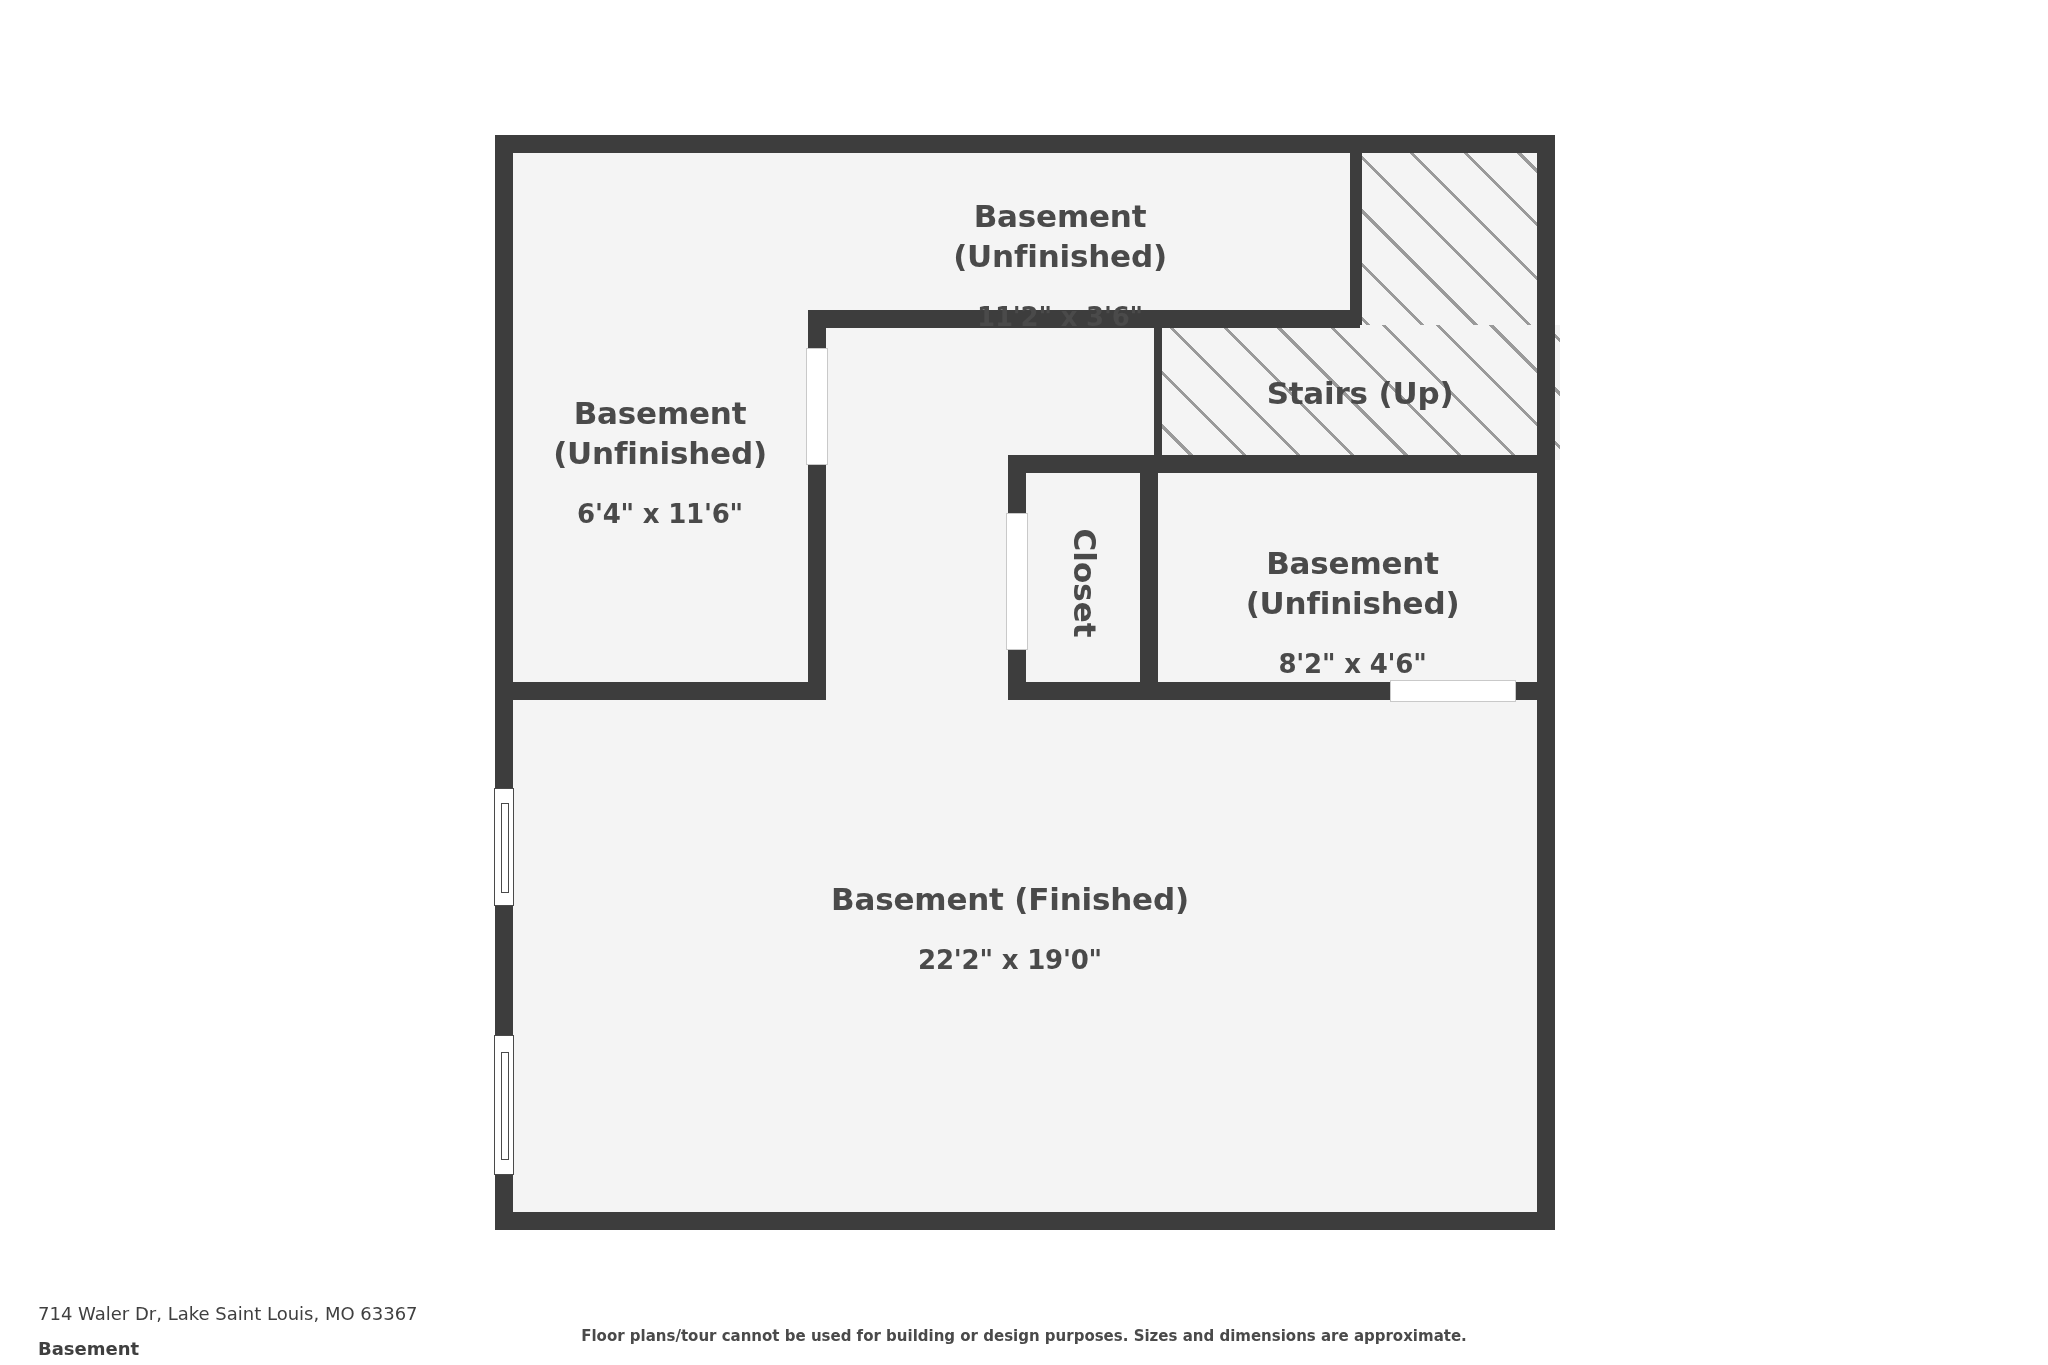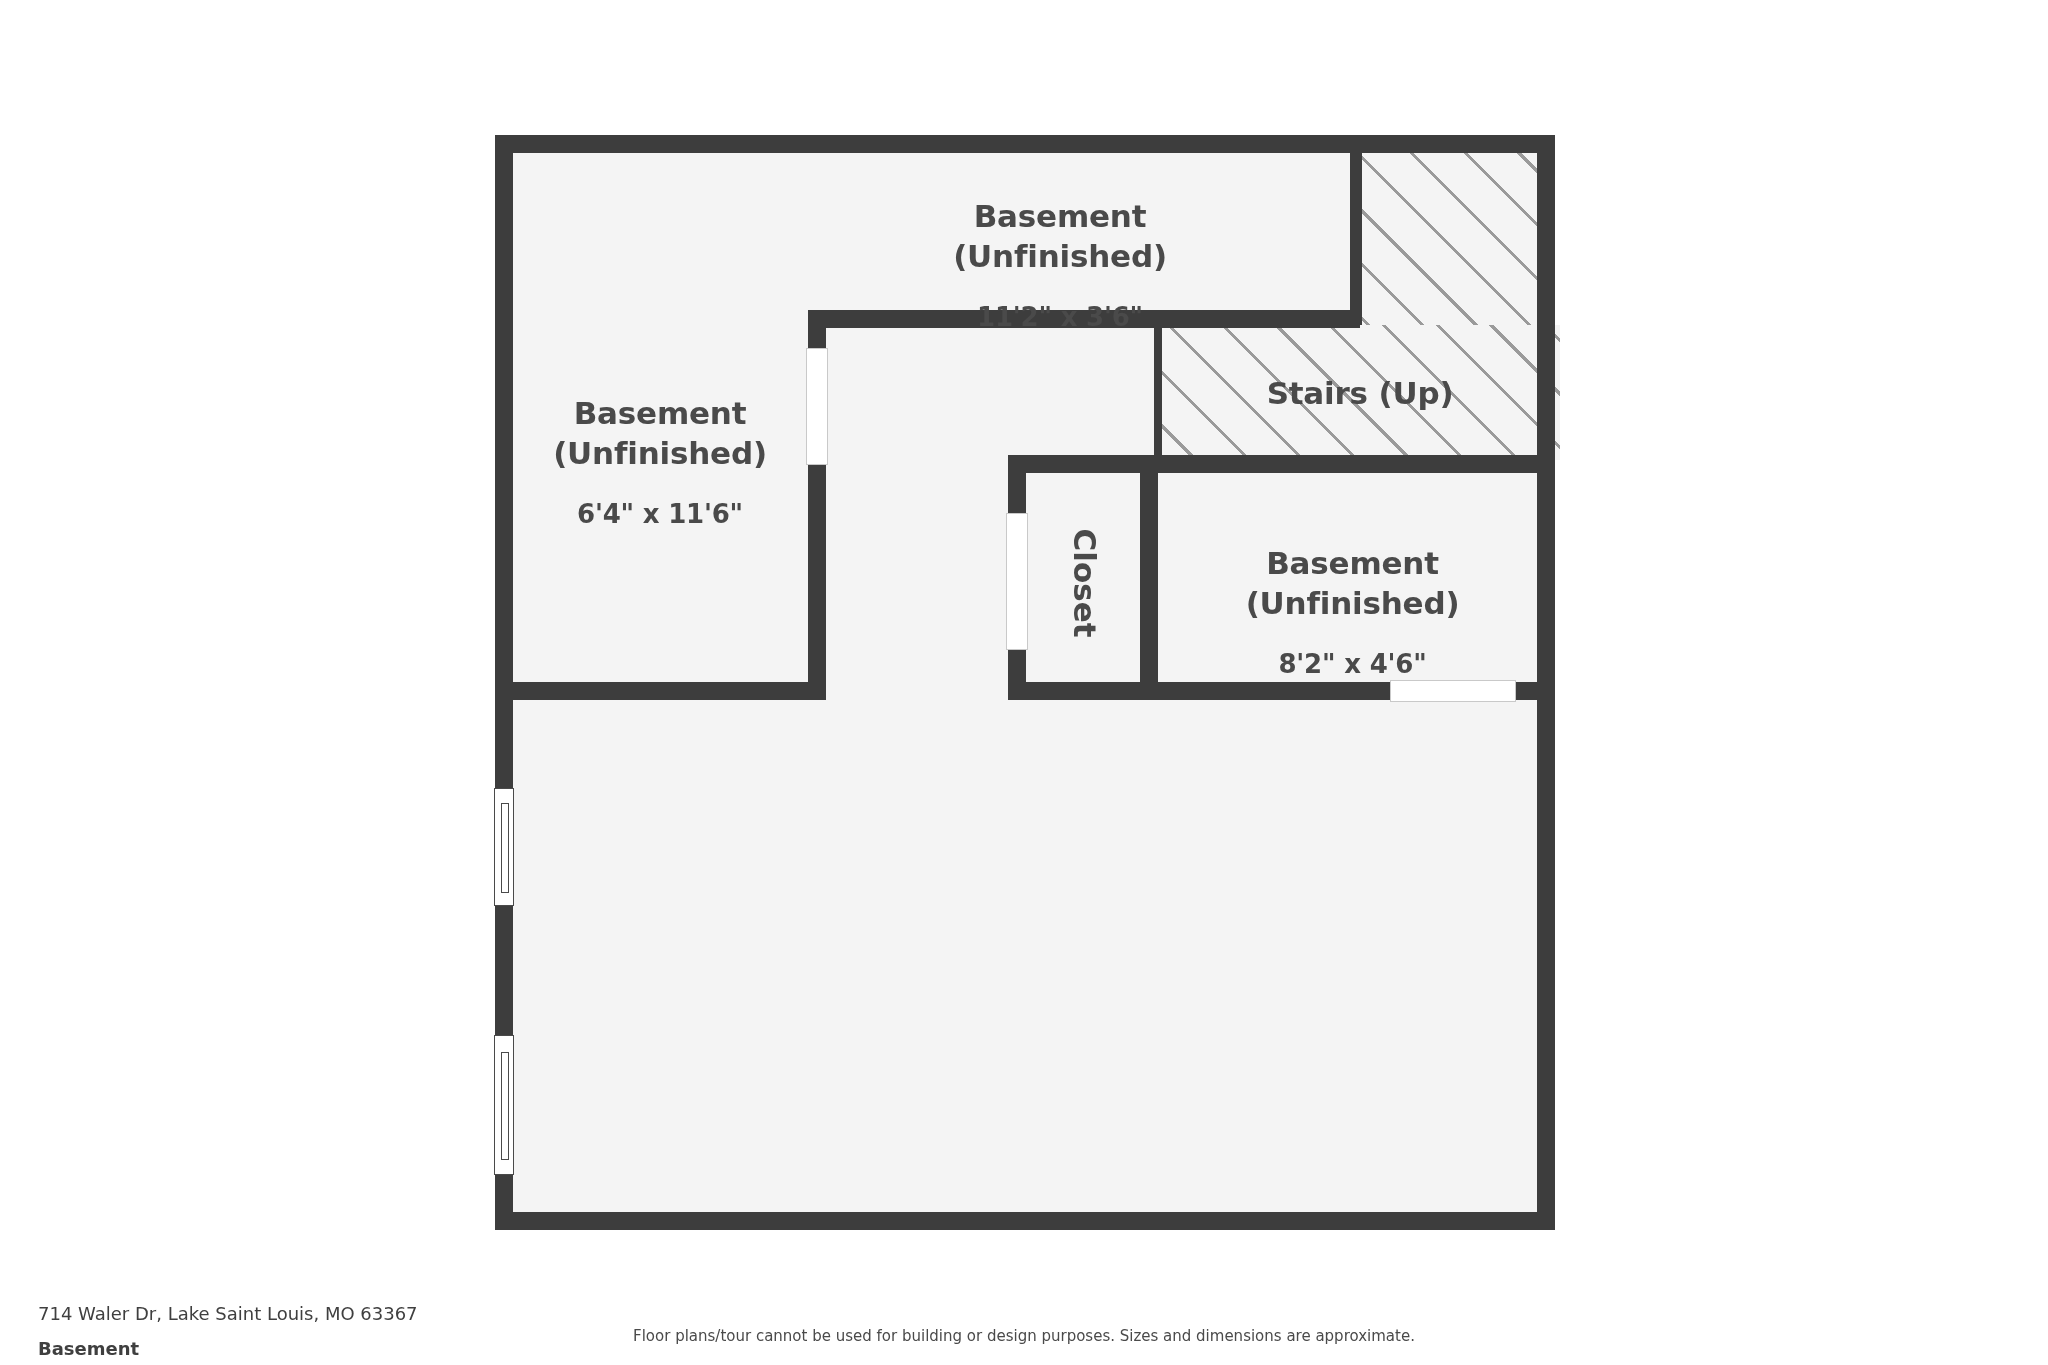--- a/index.html
+++ b/index.html
@@ -120,21 +120,21 @@
     font-weight: bold;
     color: #3f3f3f;
   }
   .footer-disclaimer {
     position: absolute;
     left: 0;
     top: 1327px;
     width: 2048px;
     text-align: center;
     font-size: 15px;
-    font-weight: normal;
+    font-weight: bold;
     color: #4a4a4a;
   }
 </style>
 </head>
 <body>
 
 <div id="floorplan">
 
   <div class="room" style="left:495px; top:135px; width:865px; height:190px;"></div>
 
@@ -214,18 +214,22 @@
   <div class="label-vertical" style="left:1025px; top:565px; width:120px; text-align:center;">
     <span>Closet</span>
   </div>
 
   <div class="label" style="left:1150px; top:522px; width:405px;">
     <span class="name">Basement
 (Unfinished)</span>
     <span class="dims">8'2" x 4'6"</span>
   </div>
 
+  <div class="label" style="left:730px; top:858px; width:560px;">
+    <span class="name">Basement (Finished)</span>
+    <span class="dims">22'2" x 19'0"</span>
+  </div>
 
 </div>
 
 <div class="footer-address">714 Waler Dr, Lake Saint Louis, MO 63367</div>
 <div class="footer-level">Basement</div>
 <div class="footer-disclaimer">Floor plans/tour cannot be used for building or design purposes. Sizes and dimensions are approximate.</div>
 
 </body></html>

